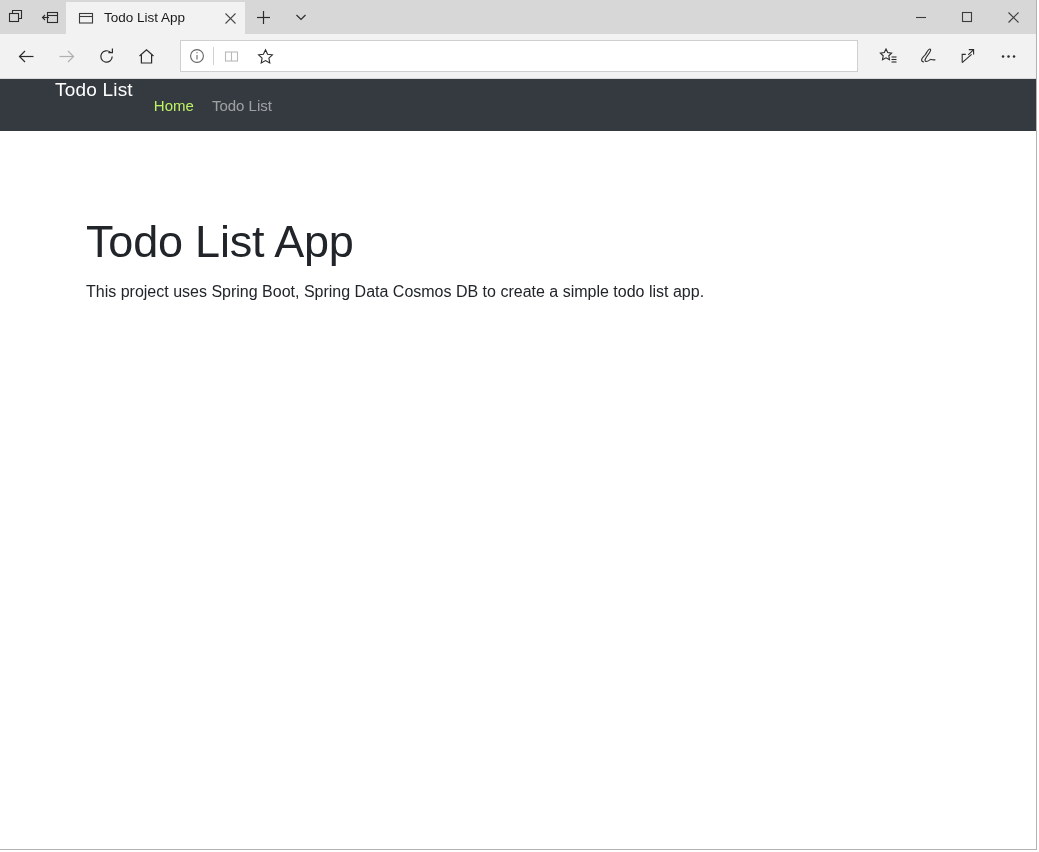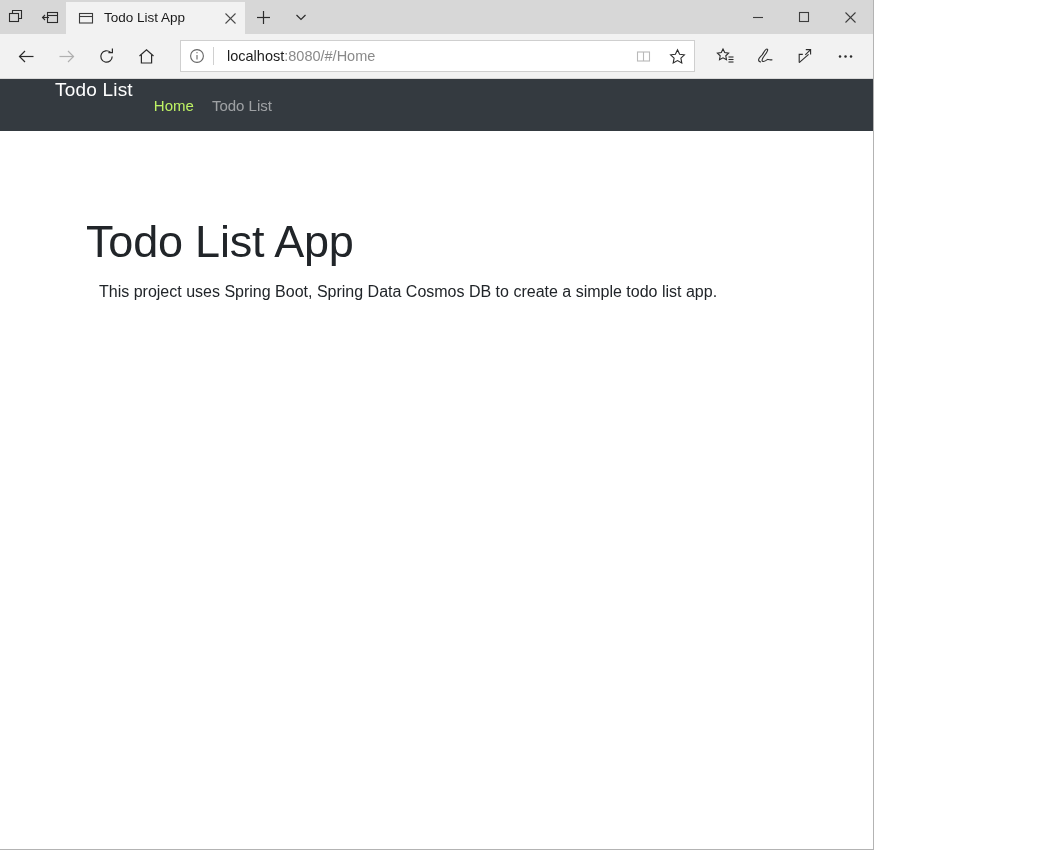--- a/index.html
+++ b/index.html
@@ -12,21 +12,21 @@
     width: 1039px;
     height: 852px;
     overflow: hidden;
   }
 
   
   .browser-window {
     position: absolute;
     left: 0;
     top: 0;
-    width: 874px;
+    width: 1037px;
     height: 850px;
     border-right: 1px solid #b3b3b3;
     border-bottom: 1px solid #b3b3b3;
     background: #ffffff;
     box-sizing: border-box;
     display: flex;
     flex-direction: column;
   }
 
   
@@ -242,21 +242,21 @@
     font-size: 45px;
     font-weight: normal;
     color: #212529;
     margin: 0 0 14px 0;
     letter-spacing: -0.2px;
     line-height: 1.1;
   }
   .page-desc {
     font-size: 16px;
     color: #212529;
-    margin: 13px;
+    margin: 0;
     line-height: 1.4;
   }
 </style>
 </head>
 <body>
 
 <div class="browser-window">
 
   <div class="titlebar">
 
@@ -355,21 +355,20 @@
 
     <div class="addressbar">
       <span class="ab-info">
         <svg width="16" height="16" viewBox="0 0 16 16" fill="none" stroke="currentColor" stroke-width="1.1">
           <circle cx="8" cy="8" r="6.4"></circle>
           <line x1="8" y1="7" x2="8" y2="11.4"></line>
           <circle cx="8" cy="4.7" r="0.65" fill="currentColor" stroke="none"></circle>
         </svg>
       </span>
       <span class="ab-sep"></span>
-      <span class="ab-url"><span class="host">localhost</span><span class="path">:8080/#/Home</span></span>
       <span class="ab-btn muted">
         <svg width="17" height="17" viewBox="0 0 17 17" fill="none" stroke="currentColor" stroke-width="1.1">
           <rect x="2.5" y="4" width="12" height="9"></rect>
           <line x1="8.5" y1="4" x2="8.5" y2="13"></line>
         </svg>
       </span>
       <span class="ab-btn">
         <svg width="17" height="17" viewBox="0 0 17 17" fill="none" stroke="currentColor" stroke-width="1.1">
           <polygon points="8.5,1.8 10.6,6.2 15.4,6.8 11.9,10.1 12.8,14.9 8.5,12.6 4.2,14.9 5.1,10.1 1.6,6.8 6.4,6.2"></polygon>
         </svg>

